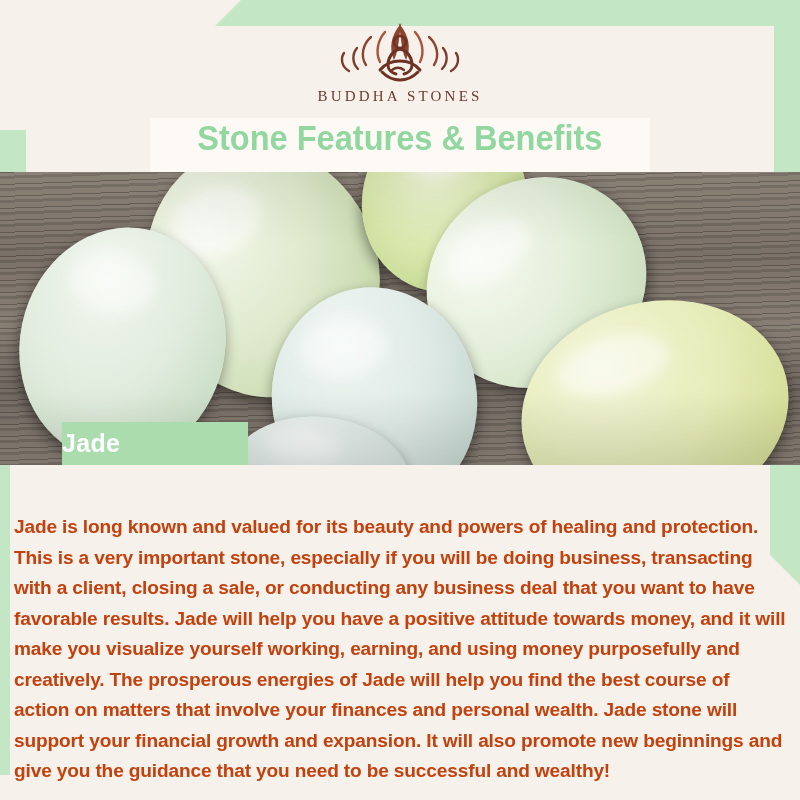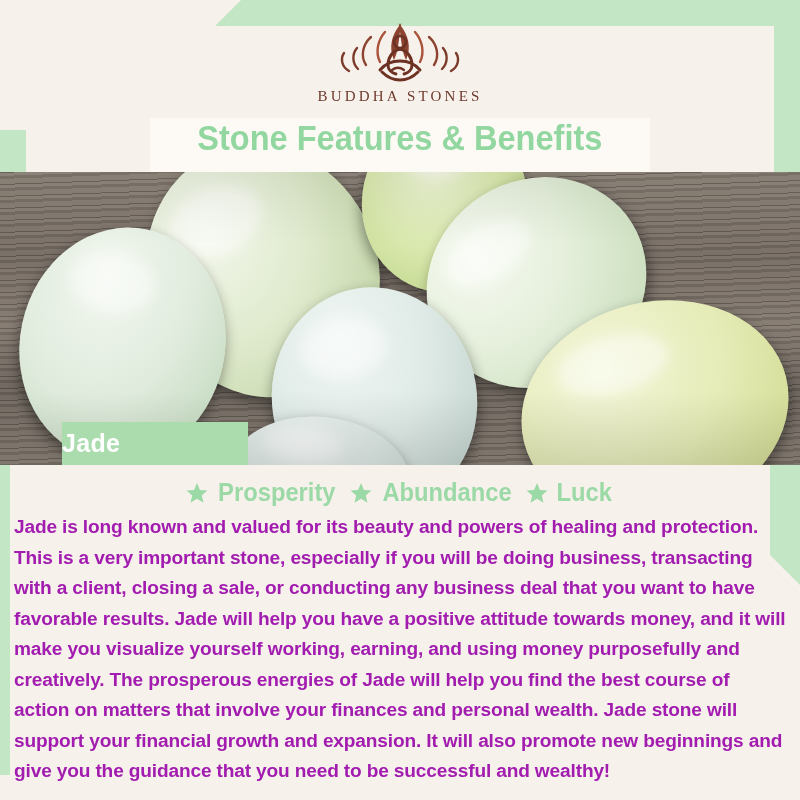--- a/index.html
+++ b/index.html
@@ -234,21 +234,21 @@
   
   .body-text {
     position: absolute;
     z-index: 5;
     top: 512px;
     left: 14px;
     width: 774px;
     font-size: 19.1px;
     font-weight: bold;
     line-height: 30.5px;
-    color: #a21caf;
+    color: #c2410c;
     letter-spacing: -0.15px;
     text-align: left;
   }
 </style>
 </head>
 <body>
 
 <div class="poster">
 
   <div class="deco deco-top-right"></div>
@@ -295,36 +295,16 @@
     <div class="stone s5"></div>
     <div class="stone s6"></div>
     <div class="stone s7"></div>
     <div class="photo-shade"></div>
   </div>
 
   <div class="stone-label">
     <span class="stone-label-text">Jade</span>
   </div>
 
-  <div class="benefits">
-    <div class="benefit">
-      <svg class="star-icon" viewBox="0 0 24 24">
-        <polygon points="12,1 15.2,8.6 23.4,9.3 17.2,14.7 19.1,22.7 12,18.4 4.9,22.7 6.8,14.7 0.6,9.3 8.8,8.6" fill="#9bd9a6"></polygon>
-      </svg>
-      <span class="benefit-label">Prosperity</span>
-    </div>
-    <div class="benefit">
-      <svg class="star-icon" viewBox="0 0 24 24">
-        <polygon points="12,1 15.2,8.6 23.4,9.3 17.2,14.7 19.1,22.7 12,18.4 4.9,22.7 6.8,14.7 0.6,9.3 8.8,8.6" fill="#9bd9a6"></polygon>
-      </svg>
-      <span class="benefit-label">Abundance</span>
-    </div>
-    <div class="benefit">
-      <svg class="star-icon" viewBox="0 0 24 24">
-        <polygon points="12,1 15.2,8.6 23.4,9.3 17.2,14.7 19.1,22.7 12,18.4 4.9,22.7 6.8,14.7 0.6,9.3 8.8,8.6" fill="#9bd9a6"></polygon>
-      </svg>
-      <span class="benefit-label">Luck</span>
-    </div>
-  </div>
 
   <div class="body-text">Jade is long known and valued for its beauty and powers of healing and protection. This is a very important stone, especially if you will be doing business, transacting with a client, closing a sale, or conducting any business deal that you want to have favorable results. Jade will help you have a positive attitude towards money, and it will make you visualize yourself working, earning, and using money purposefully and creatively. The prosperous energies of Jade will help you find the best course of action on matters that involve your finances and personal wealth. Jade stone will support your financial growth and expansion. It will also promote new beginnings and give you the guidance that you need to be successful and wealthy!</div>
 
 </div>
 
 </body></html>

